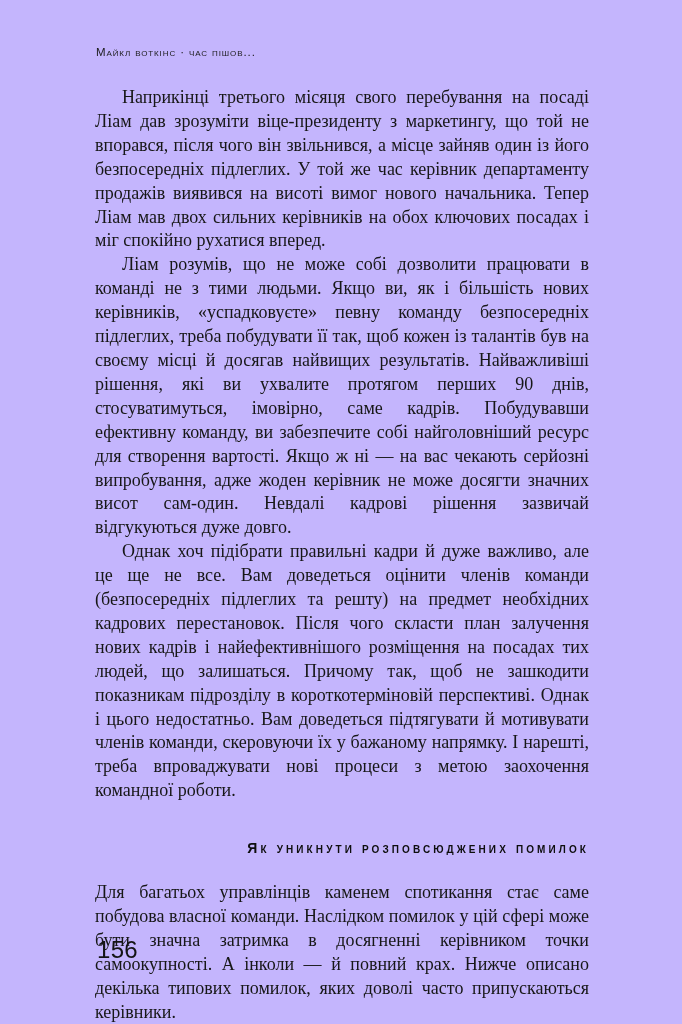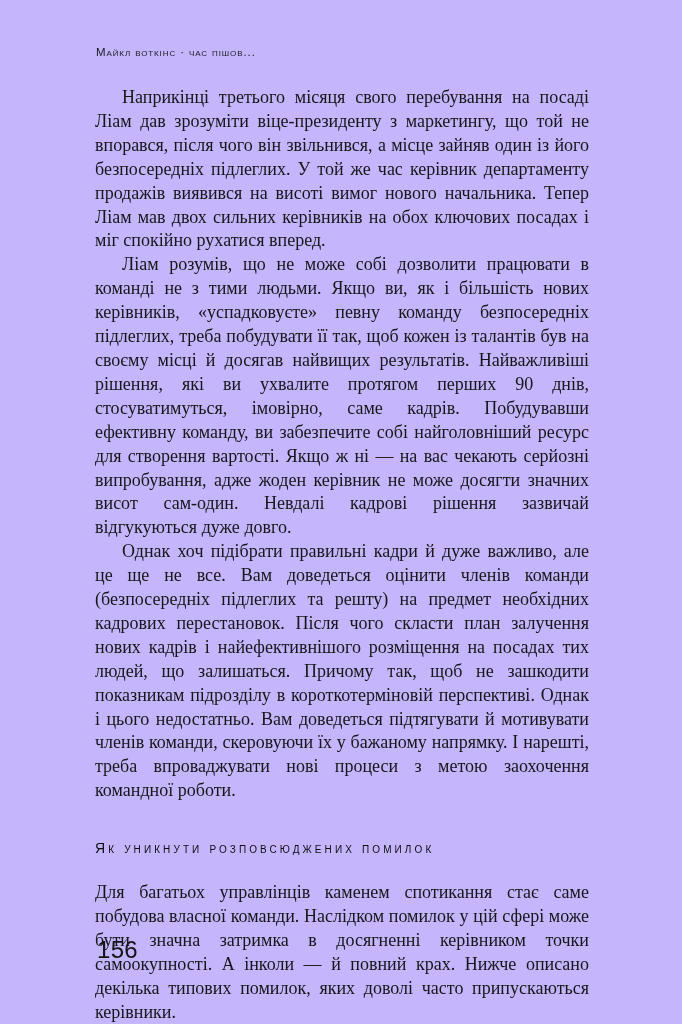--- a/index.html
+++ b/index.html
@@ -49,24 +49,24 @@
     -webkit-hyphens: manual;
     word-spacing: 0.1px;
   }
   p.body.no-indent {
     text-indent: 0;
   }
   .section-heading {
     margin: 0;
     font-family: "Liberation Sans", sans-serif;
     font-size: 14px;
-    font-weight: 400;
+    font-weight: 700;
     color: #0e0e0e;
     letter-spacing: 3.1px;
-    text-align: left;
+    text-align: right;
     font-variant: small-caps;
     text-transform: lowercase;
     padding-top: 37px;
     padding-bottom: 25px;
     white-space: nowrap;
   }
   .section-heading::first-letter {
     text-transform: uppercase;
   }
   .folio {

